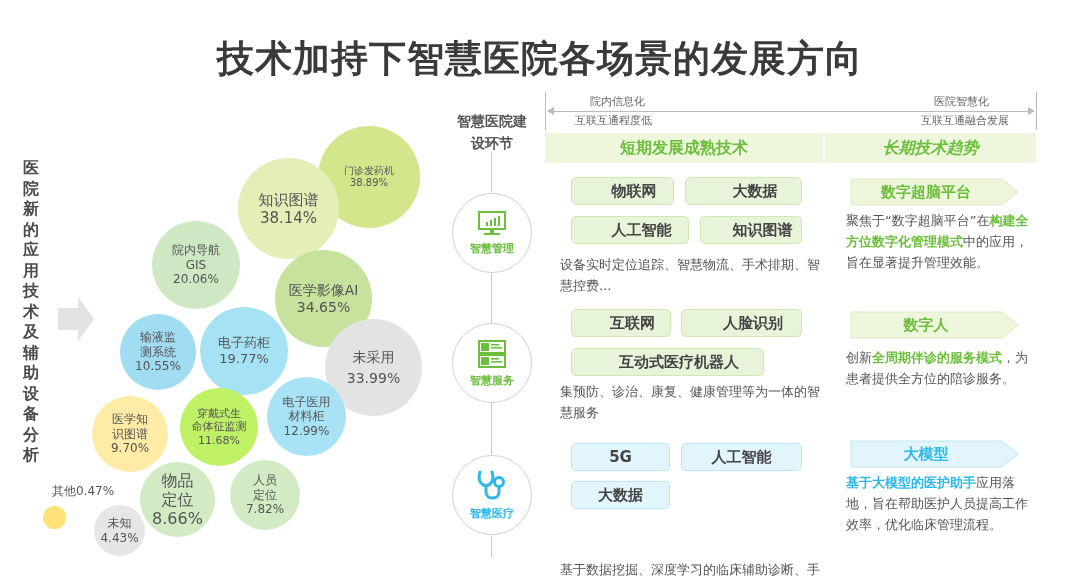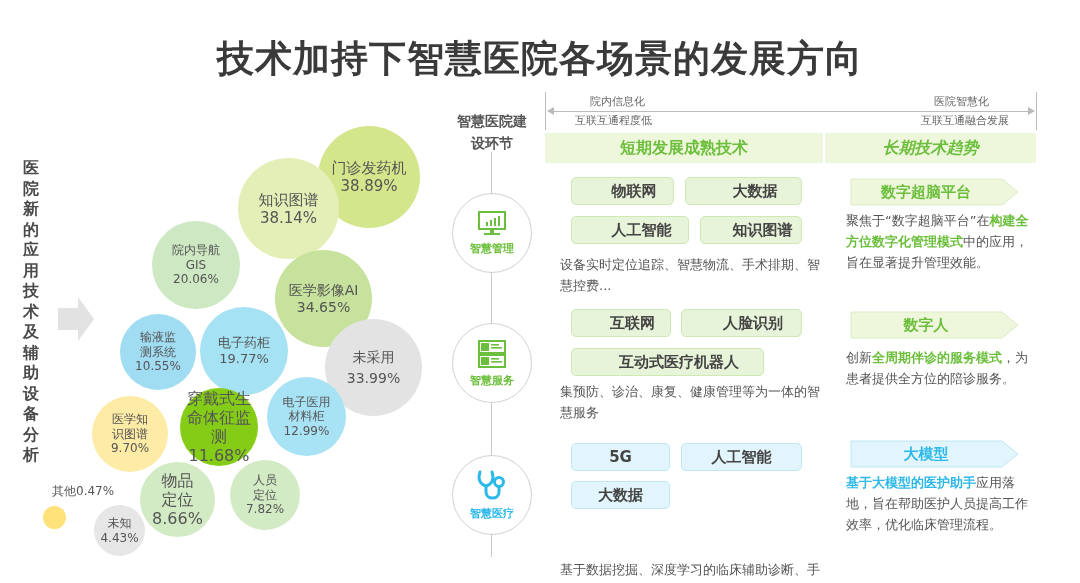--- a/index.html
+++ b/index.html
@@ -67,21 +67,21 @@
 </head>
 <body>
 
 <div class="title">技术加持下智慧医院各场景的发展方向</div>
 
 <div class="vlabel">医院新的应用技术及辅助设备分析</div>
 <svg class="arrow-shape" viewBox="0 0 36 44">
   <polygon points="0,11 20,11 20,0 36,22 20,44 20,33 0,33" fill="#e2e2e2"></polygon>
 </svg>
 
-<div class="bubble" style="left:318px;top:126px;width:102px;height:102px;background:#d3e68c;font-size:15px;">
+<div class="bubble" style="left:318px;top:126px;width:102px;height:102px;background:#d3e68c;font-size:10px;">
   <span class="lbl">门诊发药机</span>
   <span class="pct">38.89%</span>
 </div>
 <div class="bubble" style="left:238px;top:158px;width:101px;height:101px;background:#e3efb6;font-size:15px;">
   <span class="lbl">知识图谱</span>
   <span class="pct">38.14%</span>
 </div>
 <div class="bubble" style="left:275px;top:250px;width:97px;height:97px;background:#c6e29c;font-size:14px;">
   <span class="lbl">医学影像AI</span>
   <span class="pct">34.65%</span>
@@ -97,21 +97,21 @@
 </div>
 <div class="bubble" style="left:200px;top:307px;width:88px;height:88px;background:#a4e2f4;font-size:13px;">
   <span class="lbl">电子药柜</span>
   <span class="pct">19.77%</span>
 </div>
 <div class="bubble" style="left:267px;top:377px;width:79px;height:79px;background:#a8e3f5;font-size:12px;">
   <span class="lbl">电子医用</span>
   <span class="lbl">材料柜</span>
   <span class="pct">12.99%</span>
 </div>
-<div class="bubble" style="left:180px;top:388px;width:78px;height:78px;background:#84cc16;font-size:16px;">
+<div class="bubble" style="left:180px;top:388px;width:78px;height:78px;background:#bef264;font-size:11px;">
   <span class="lbl">穿戴式生</span>
   <span class="lbl">命体征监测</span>
   <span class="pct">11.68%</span>
 </div>
 <div class="bubble" style="left:120px;top:314px;width:76px;height:76px;background:#a0dcf2;font-size:12px;">
   <span class="lbl">输液监</span>
   <span class="lbl">测系统</span>
   <span class="pct">10.55%</span>
 </div>
 <div class="bubble" style="left:92px;top:396px;width:76px;height:76px;background:#fdeba6;font-size:12px;">

